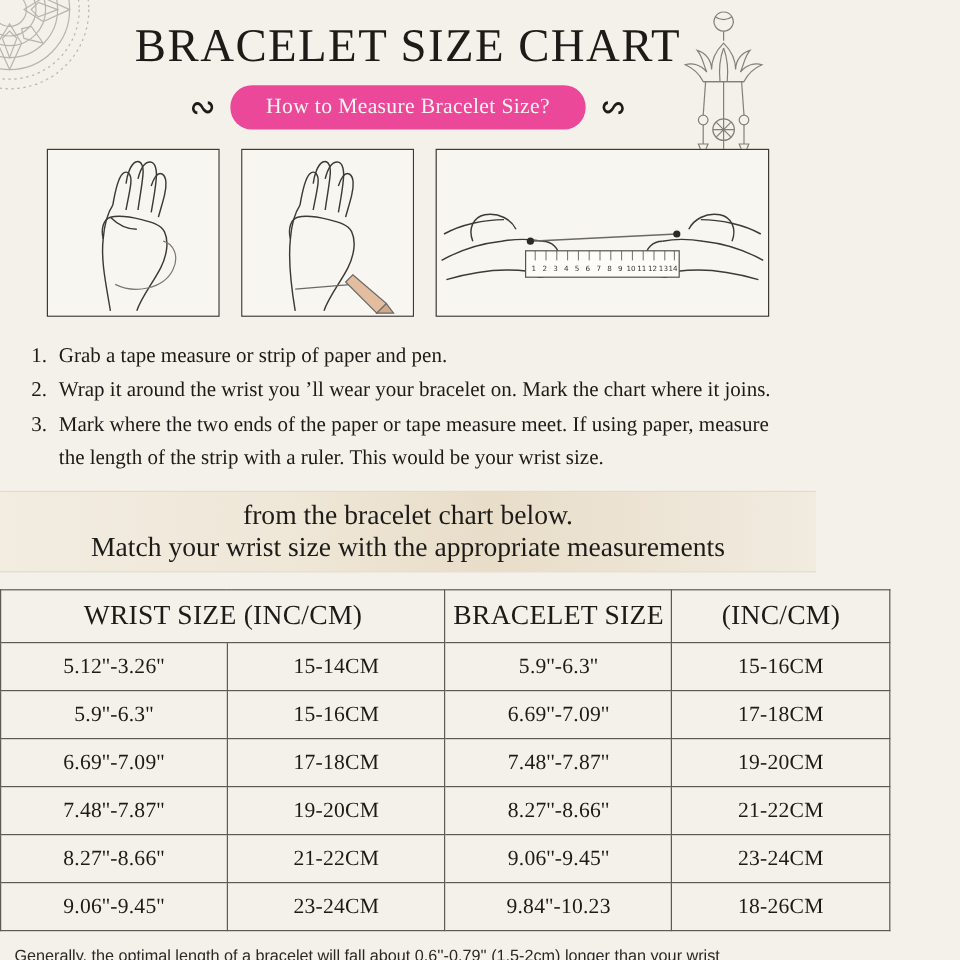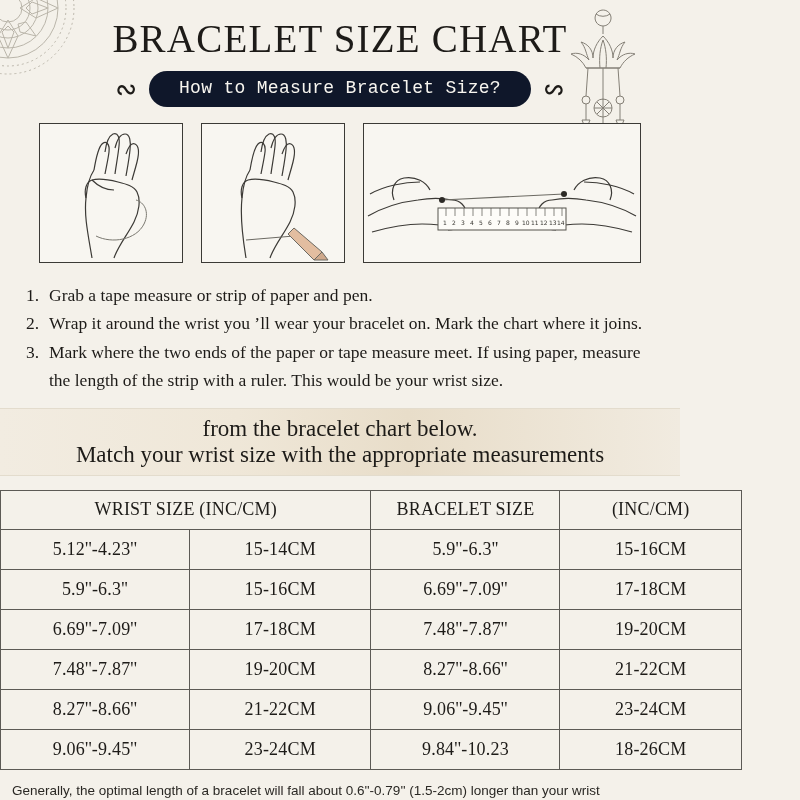--- a/index.html
+++ b/index.html
@@ -62,27 +62,27 @@
   }
   .flourish {
     font-size: 26px;
     color: #1d1b18;
     font-family: "Liberation Serif", serif;
     transform: scaleY(1.25);
   }
   .flourish.right { transform: scaleX(-1) scaleY(1.25); }
 
   .subtitle-pill {
-    background: #0f172a;
+    background: #ec4899;
     color: #f7f5ef;
     border-radius: 18px;
     padding: 7px 30px 9px;
     font-size: 18px;
     letter-spacing: 0.3px;
-    font-family: Liberation Mono, monospace;
+    font-family: Liberation Serif, serif;
   }
 
   .photos {
     display: flex;
     justify-content: center;
     gap: 18px;
     margin-top: 16px;
   }
   .photo {
     border: 1px solid #3b3a36;
@@ -134,21 +134,21 @@
   }
   table.size-table th,
   table.size-table td {
     border: 1px solid #5c5a55;
     text-align: center;
     padding: 6px 2px 7px;
     font-weight: 400;
     letter-spacing: 0.2px;
   }
   table.size-table th {
-    font-size: 18px;
+    font-size: 23px;
     padding: 8px 2px 9px;
   }
   table.size-table td { height: 26px; }
   .col-a { width: 25.5%; }
   .col-b { width: 24.5%; }
   .col-c { width: 25.5%; }
   .col-d { width: 24.5%; }
 
   .footnote {
     font-size: 13.5px;
@@ -336,21 +336,21 @@
   <table class="size-table">
     <thead>
       <tr>
         <th class="col-a" colspan="2">WRIST SIZE (INC/CM)</th>
         <th class="col-c">BRACELET SIZE</th>
         <th class="col-d">(INC/CM)</th>
       </tr>
     </thead>
     <tbody>
       <tr>
-        <td class="col-a">5.12''-4.23''</td>
+        <td class="col-a">5.12''-3.26''</td>
         <td class="col-b">15-14CM</td>
         <td class="col-c">5.9''-6.3''</td>
         <td class="col-d">15-16CM</td>
       </tr>
       <tr>
         <td class="col-a">5.9''-6.3''</td>
         <td class="col-b">15-16CM</td>
         <td class="col-c">6.69''-7.09''</td>
         <td class="col-d">17-18CM</td>
       </tr>

